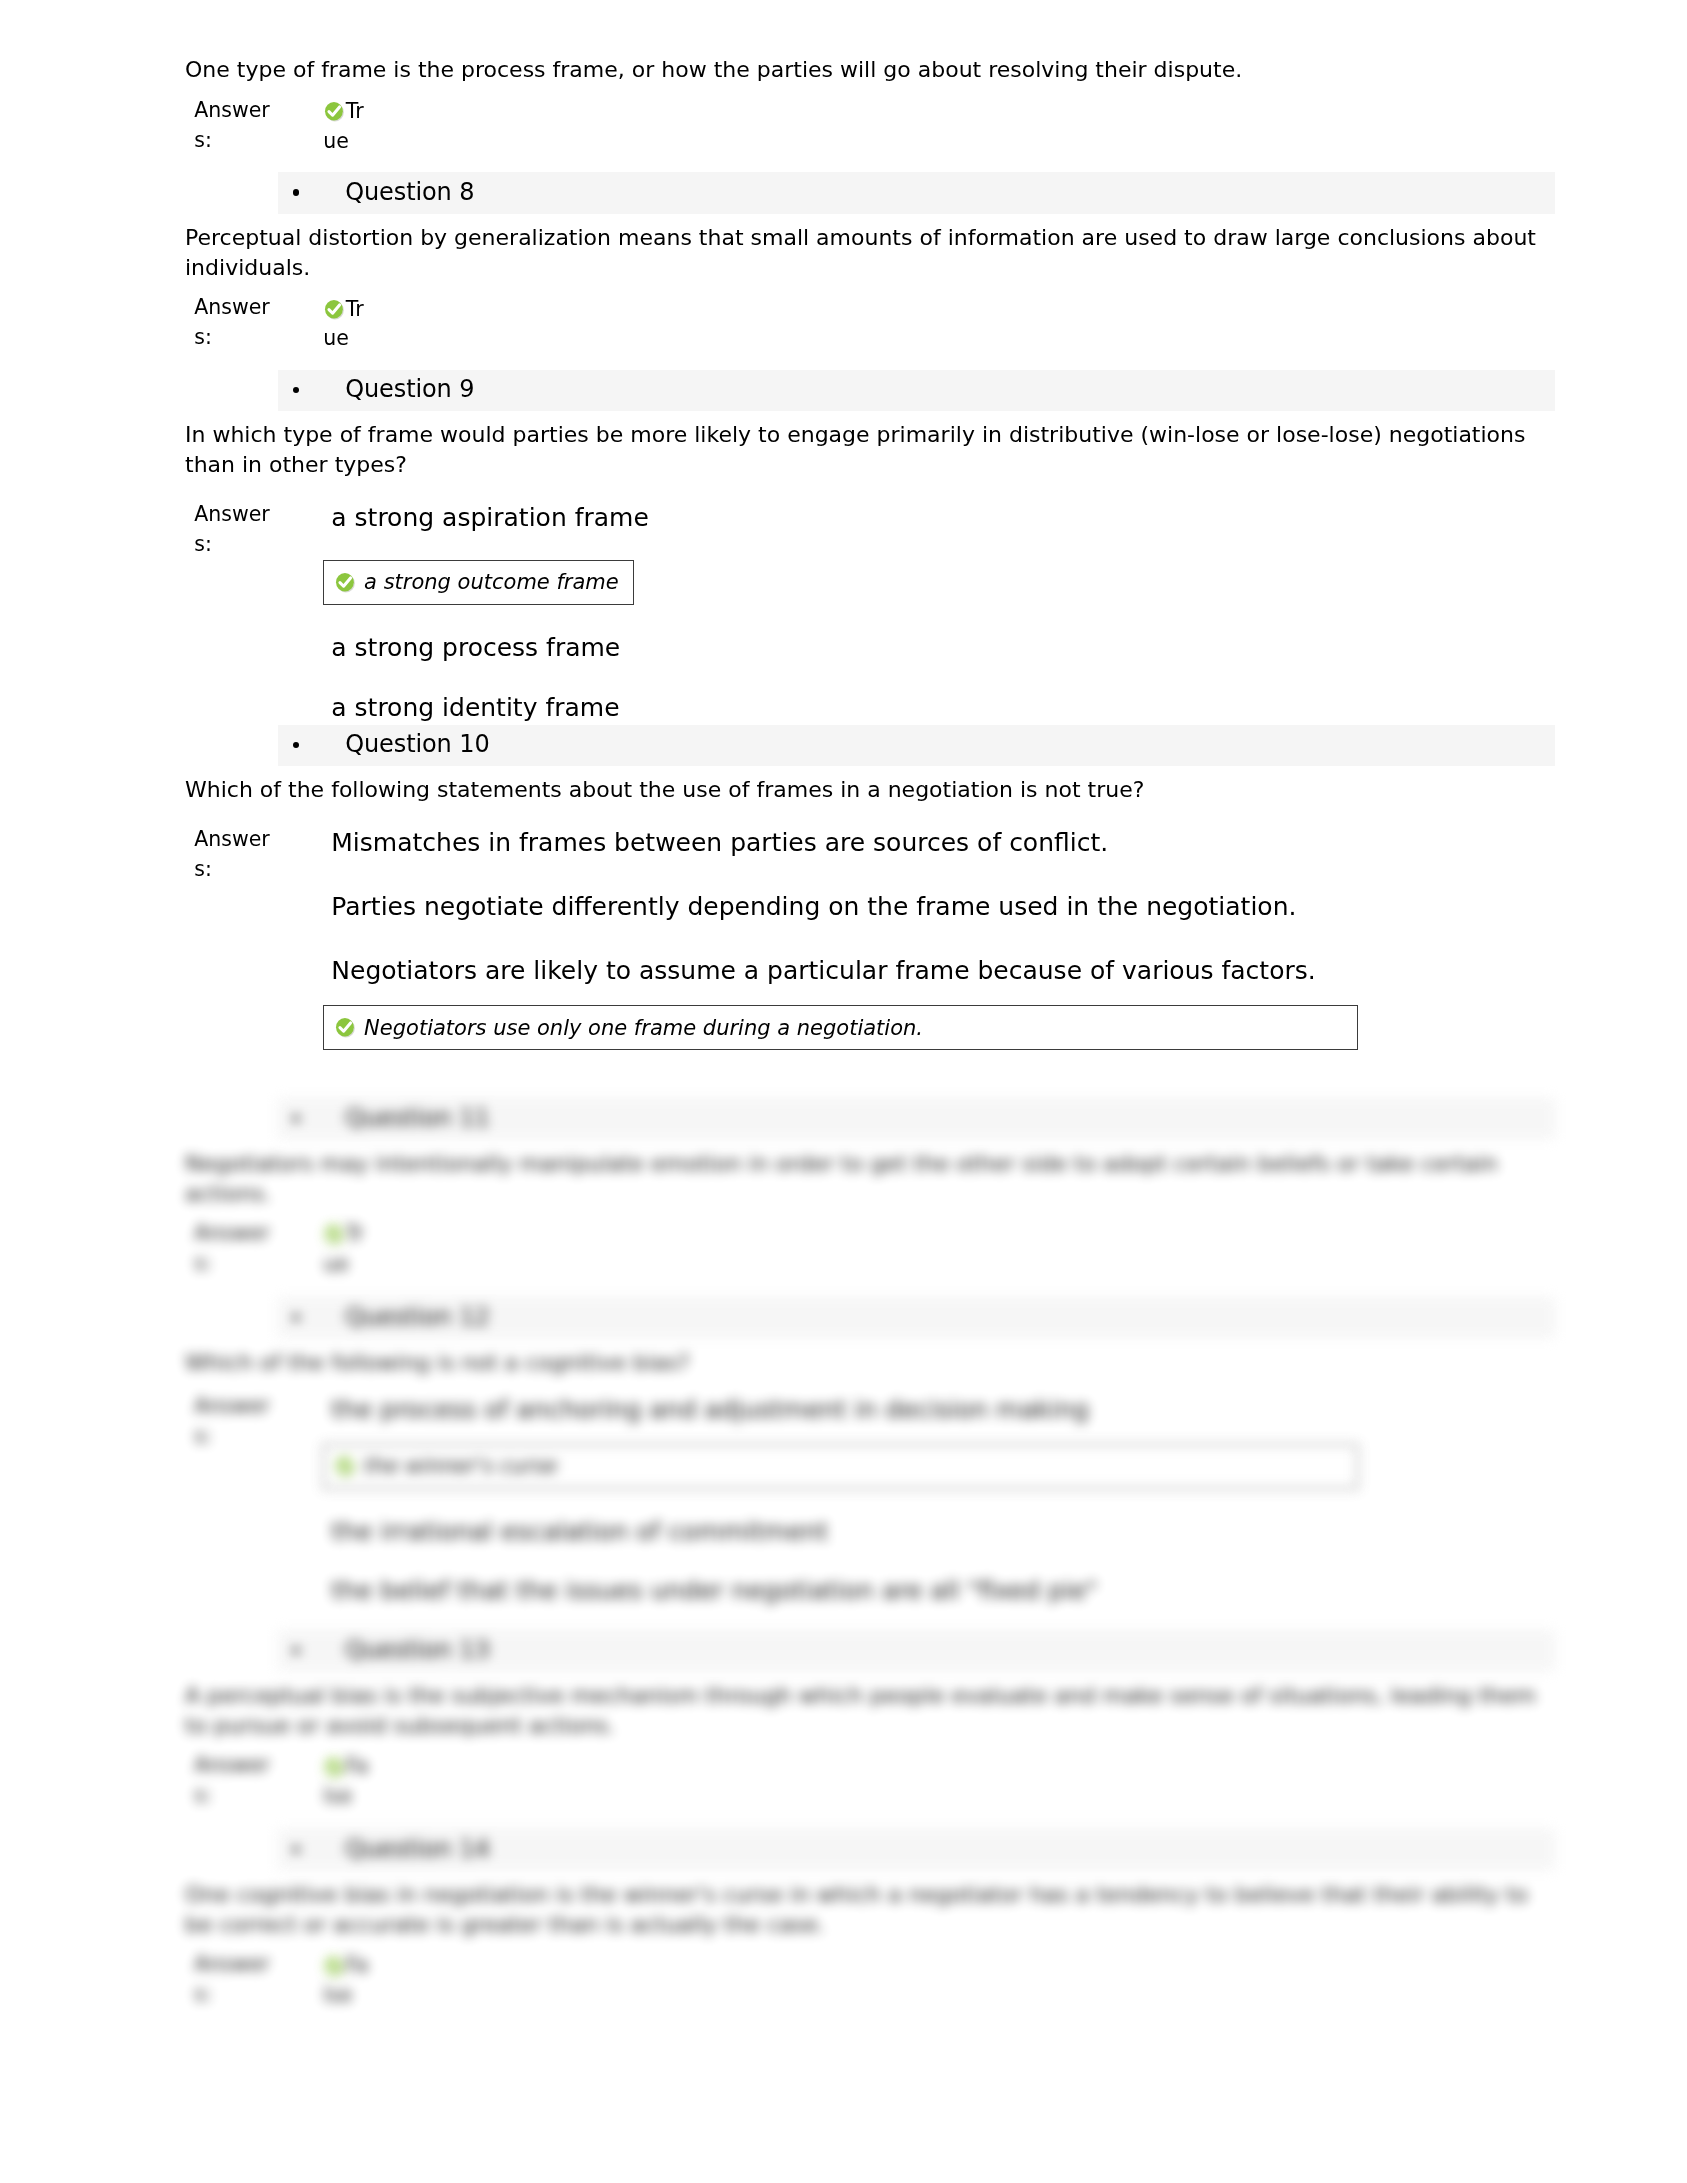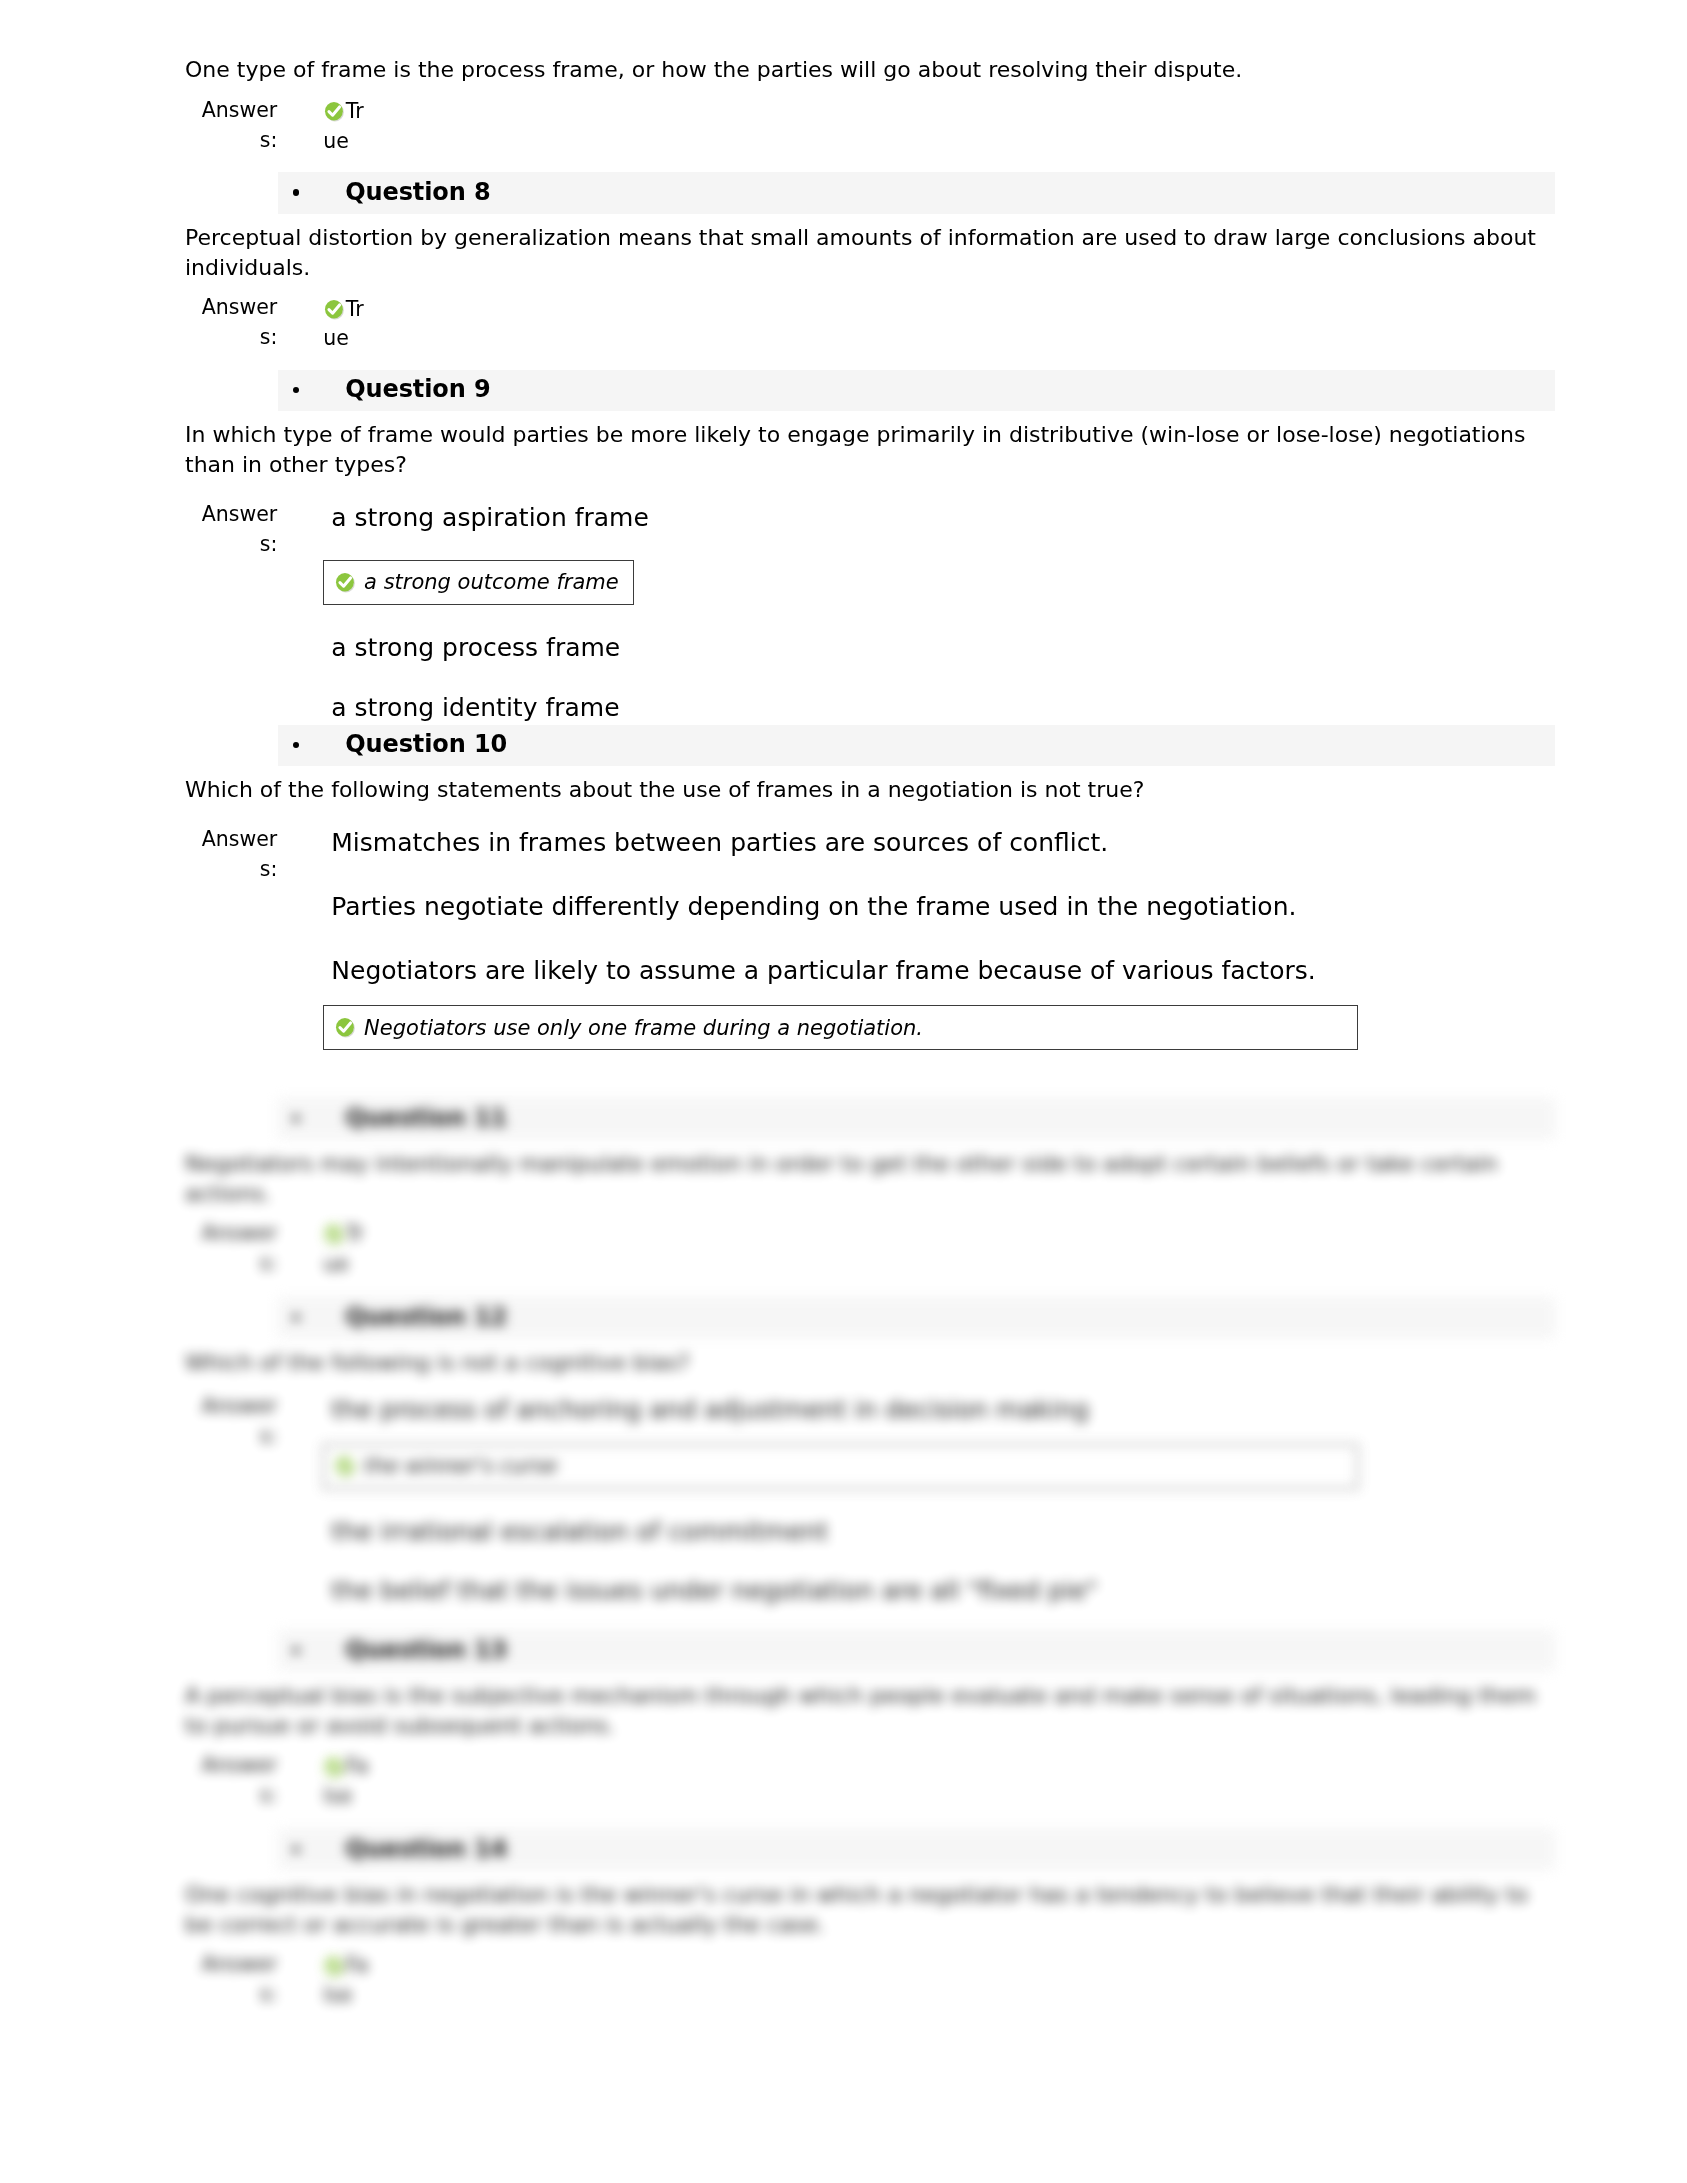--- a/index.html
+++ b/index.html
@@ -83,21 +83,21 @@
     height: 6.6px;
     border-radius: 50%;
     background: #000;
     margin-left: 14.6px;
     margin-right: 0;
     flex: 0 0 auto;
     position: relative;
     top: -4px;
   }
   .q-title {
-    font-weight: bold;
+    font-weight: normal;
     font-size: 24px;
     line-height: 1.28;
     margin-left: 46px;
     letter-spacing: -0.1px;
   }
 
   
   .stem {
     font-size: 22px;
     line-height: 1.36;
@@ -111,21 +111,20 @@
     align-items: flex-start;
     margin-top: 10.6px;
   }
   .answers-label {
     width: 83px;
     flex: 0 0 83px;
     font-size: 20.5px;
     line-height: 1.45;
     word-break: break-all;
     margin-left: 9.3px;
-    text-align: right;
   }
   .answers-body {
     flex: 1 1 auto;
     margin-left: 46px;
   }
 
   
   .tf-answer {
     width: 49px;
     font-size: 20.5px;

